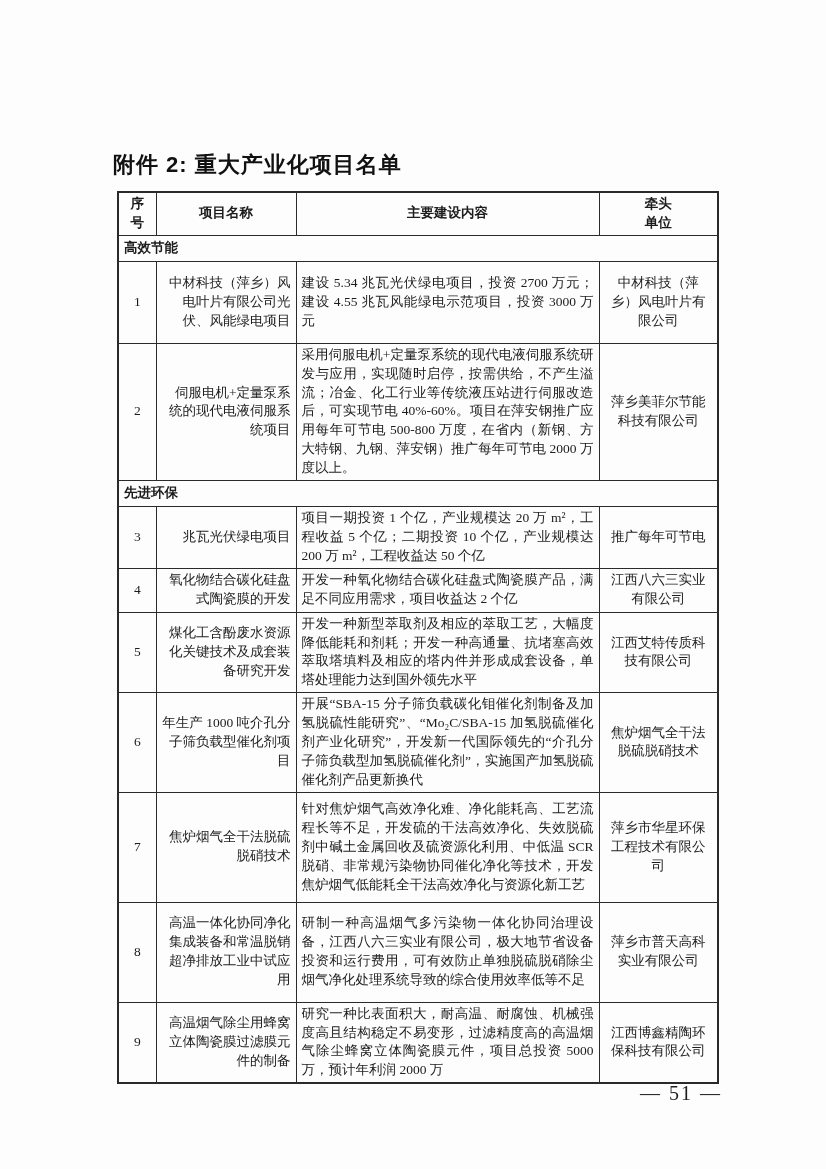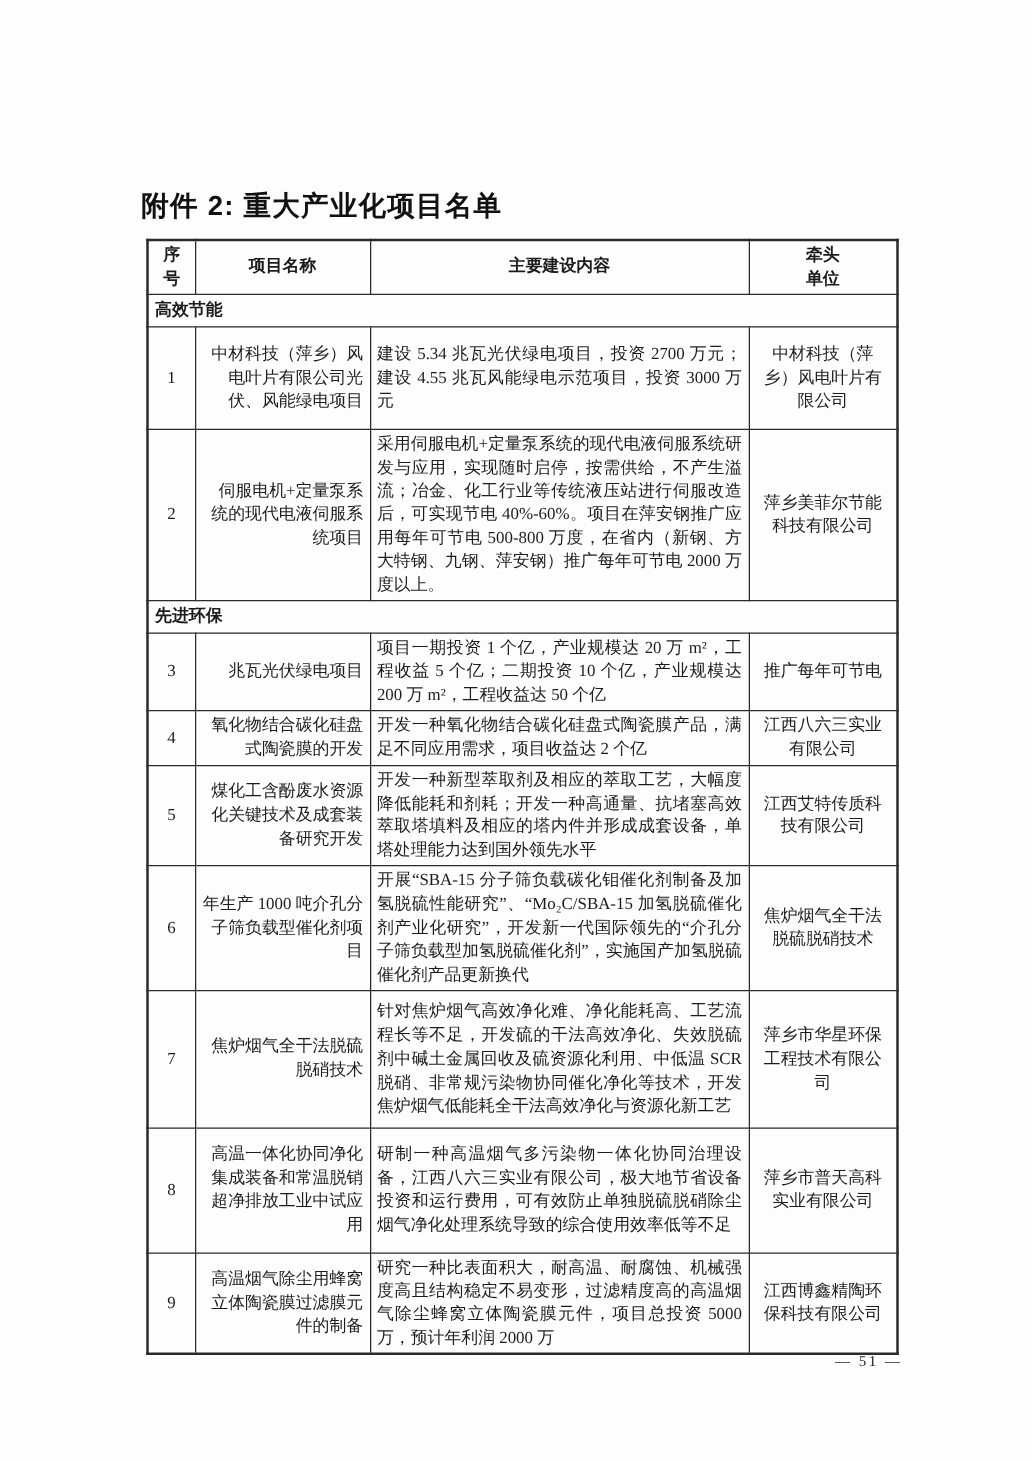--- a/index.html
+++ b/index.html
@@ -53,21 +53,21 @@
     font-size: 13.5px;
   }
   td.cell-no { text-align: center; }
   td.cell-name { text-align: right; padding: 2px 4px; }
   td.cell-content { text-align: justify; text-justify: inter-ideograph; padding: 2px 7px; margin-left: 44px; }
   td.cell-unit { text-align: center; padding: 2px 6px; }
   .page-number {
     position: absolute;
     right: 104px;
     top: 1082px;
-    font-size: 12px;
+    font-size: 20px;
     color: #1c1c1c;
     letter-spacing: 2px;
   }
 </style>
 </head>
 <body>
 
 <div class="page">
 
   <div class="doc-title">附件 2: 重大产业化项目名单</div>

